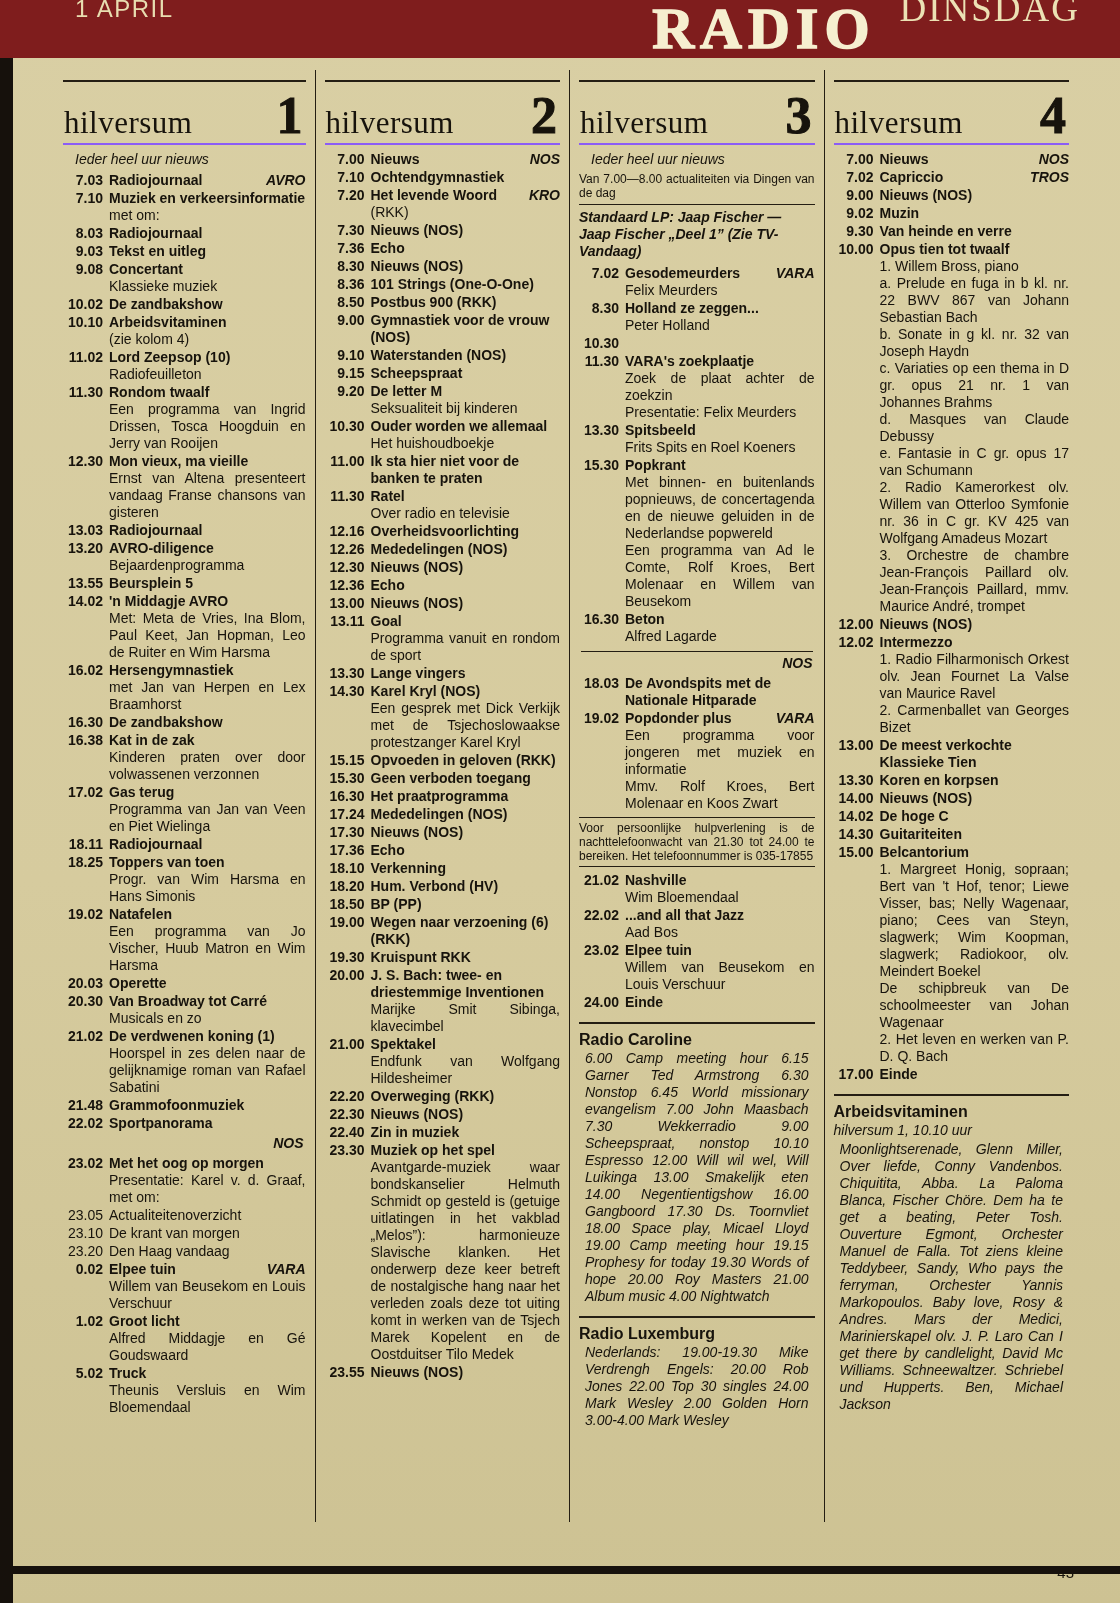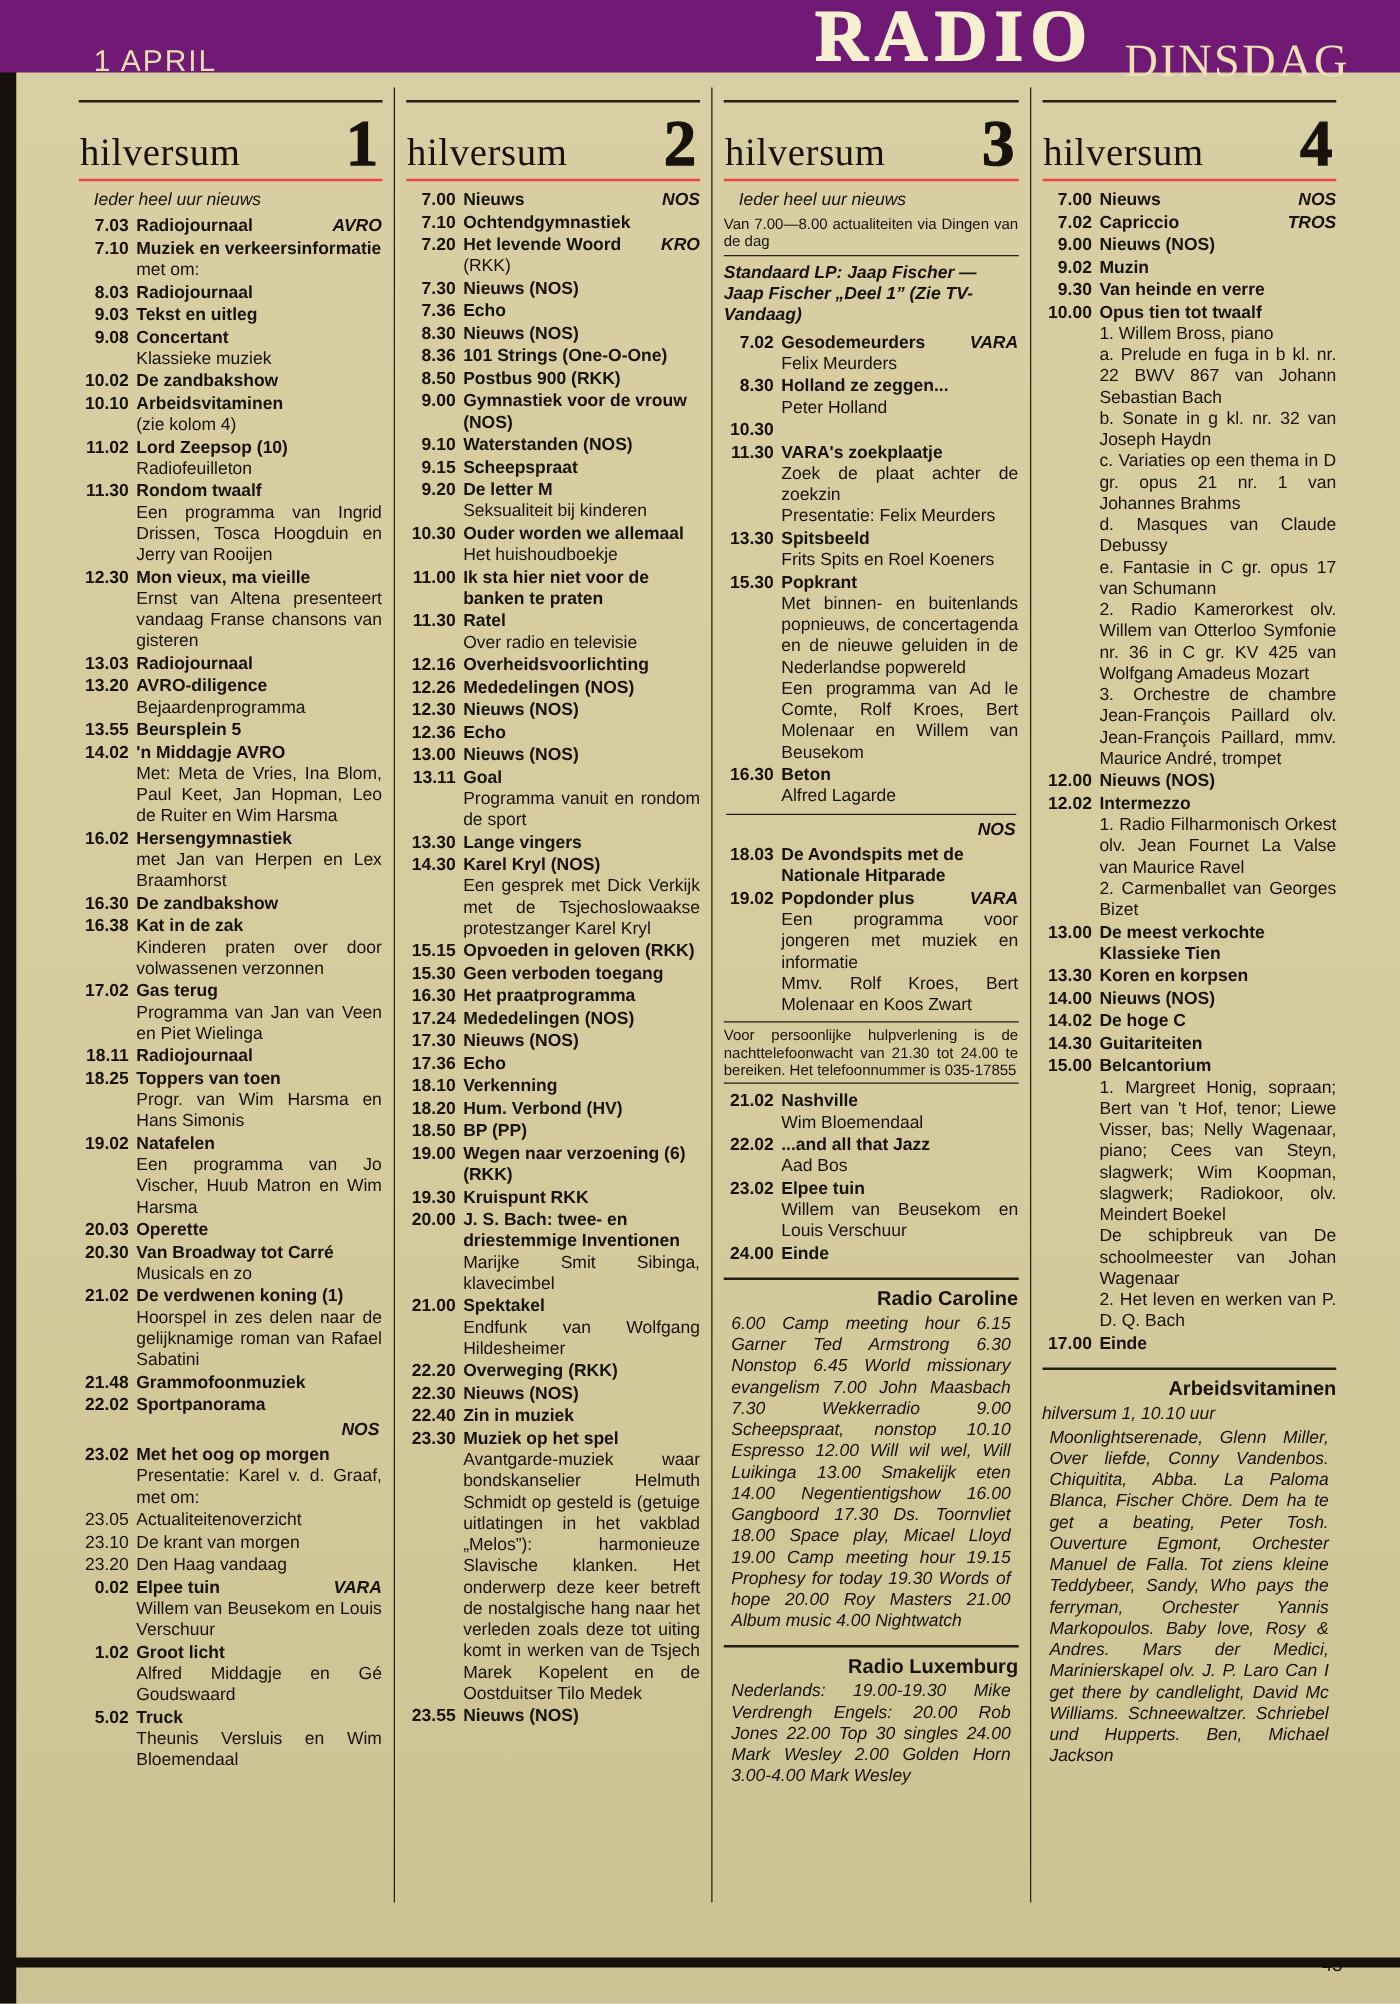--- a/index.html
+++ b/index.html
@@ -5,54 +5,54 @@
   html,body{margin:0;padding:0;}
   body{
     width:1120px;height:1603px;position:relative;overflow:hidden;
     background:linear-gradient(180deg,#d9cfa4 0%,#d6cb9e 55%,#cdc293 100%);
     font-family:"Liberation Sans",sans-serif;
     font-size:14px;line-height:17px;color:#17130c;
   }
   .left-edge{position:absolute;left:0;top:0;width:13px;height:1603px;background:#16110c;}
   .bottom-edge{position:absolute;left:0;top:1566px;width:100%;height:8px;background:#16110c;}
   .topbar{
-    position:absolute;left:0;top:0;width:100%;height:58px;background:#701a75;
-    display:flex;align-items:flex-end;color:#e8ddb0;
+    position:absolute;left:0;top:0;width:100%;height:58px;background:#7f1d1d;
+    display:flex;align-items:flex-start;color:#e8ddb0;
   }
   .date{margin-left:75px;font-size:24px;letter-spacing:1.5px;}
   .mast{margin-left:auto;font-family:"Liberation Serif",serif;font-weight:900;font-size:58px;
         letter-spacing:6px;color:#f6efd0;-webkit-text-stroke:1.5px #f6efd0;line-height:1;}
   .day{font-family:"Liberation Serif",serif;font-size:37px;letter-spacing:2px;margin:0 40px 0 24px;color:#ece1b4;}
   .columns{
     position:absolute;left:60px;top:70px;width:1018px;height:1452px;
     display:grid;grid-template-columns:1fr 1fr 1fr 1fr;
   }
   .column{padding:0 9px;overflow:hidden;border-left:1px solid #241e13;}
   .column:first-child{border-left:none;padding-left:3px;}
   .col-head{
     display:flex;justify-content:space-between;align-items:baseline;
-    border-top:2px solid #241e13;border-bottom:2px solid #ef4444;
+    border-top:2px solid #241e13;border-bottom:2px solid #8b5cf6;
     padding:14px 3px 8px 1px;margin:10px 0 6px;
   }
   .station-name{font-family:"Liberation Serif",serif;font-size:31px;letter-spacing:.5px;}
   .station-num{font-family:"Liberation Serif",serif;font-weight:900;font-size:52px;line-height:.75;
                -webkit-text-stroke:1px #17130c;}
   .entry{display:flex;gap:6px;margin:0 0 1px;}
   .time{flex:0 0 40px;text-align:right;font-weight:700;}
   .body{flex:1;min-width:0;}
   .title{font-weight:700;}
   .plain .time,.plain .title{font-weight:400;}
   .tag{float:right;font-style:italic;font-weight:700;padding-left:6px;}
   .desc{margin:0;text-align:justify;}
   .note{font-style:italic;margin:2px 12px 4px;}
   .small{font-size:12px;line-height:14px;margin:2px 0 3px;text-align:justify;}
   .lp{font-weight:700;font-style:italic;border-top:1px solid #241e13;padding-top:4px;margin:4px 0 5px;}
   .tagline{text-align:right;font-weight:700;font-style:italic;margin:3px 2px;}
   .tagline.rule{border-top:1px solid #241e13;padding-top:3px;margin-top:6px;}
-  .header{font-weight:700;font-size:16px;margin:9px 0 2px;text-align:right;}
+  .header{font-weight:700;font-size:16px;margin:9px 0 2px;}
   .header.rule{border-top:2px solid #241e13;padding-top:7px;margin-top:11px;}
   .subhead{font-style:italic;margin:0 0 2px;}
   .para{margin:0 6px 6px;text-align:justify;font-style:italic;}
   .smallnote{font-size:12px;line-height:14px;border-top:1px solid #241e13;border-bottom:1px solid #241e13;
              padding:3px 0;margin:5px 0;text-align:justify;}
   .pagenum{position:absolute;right:46px;top:1564px;font-weight:400;font-size:15px;}
 </style>
 </head>
 <body>
 

